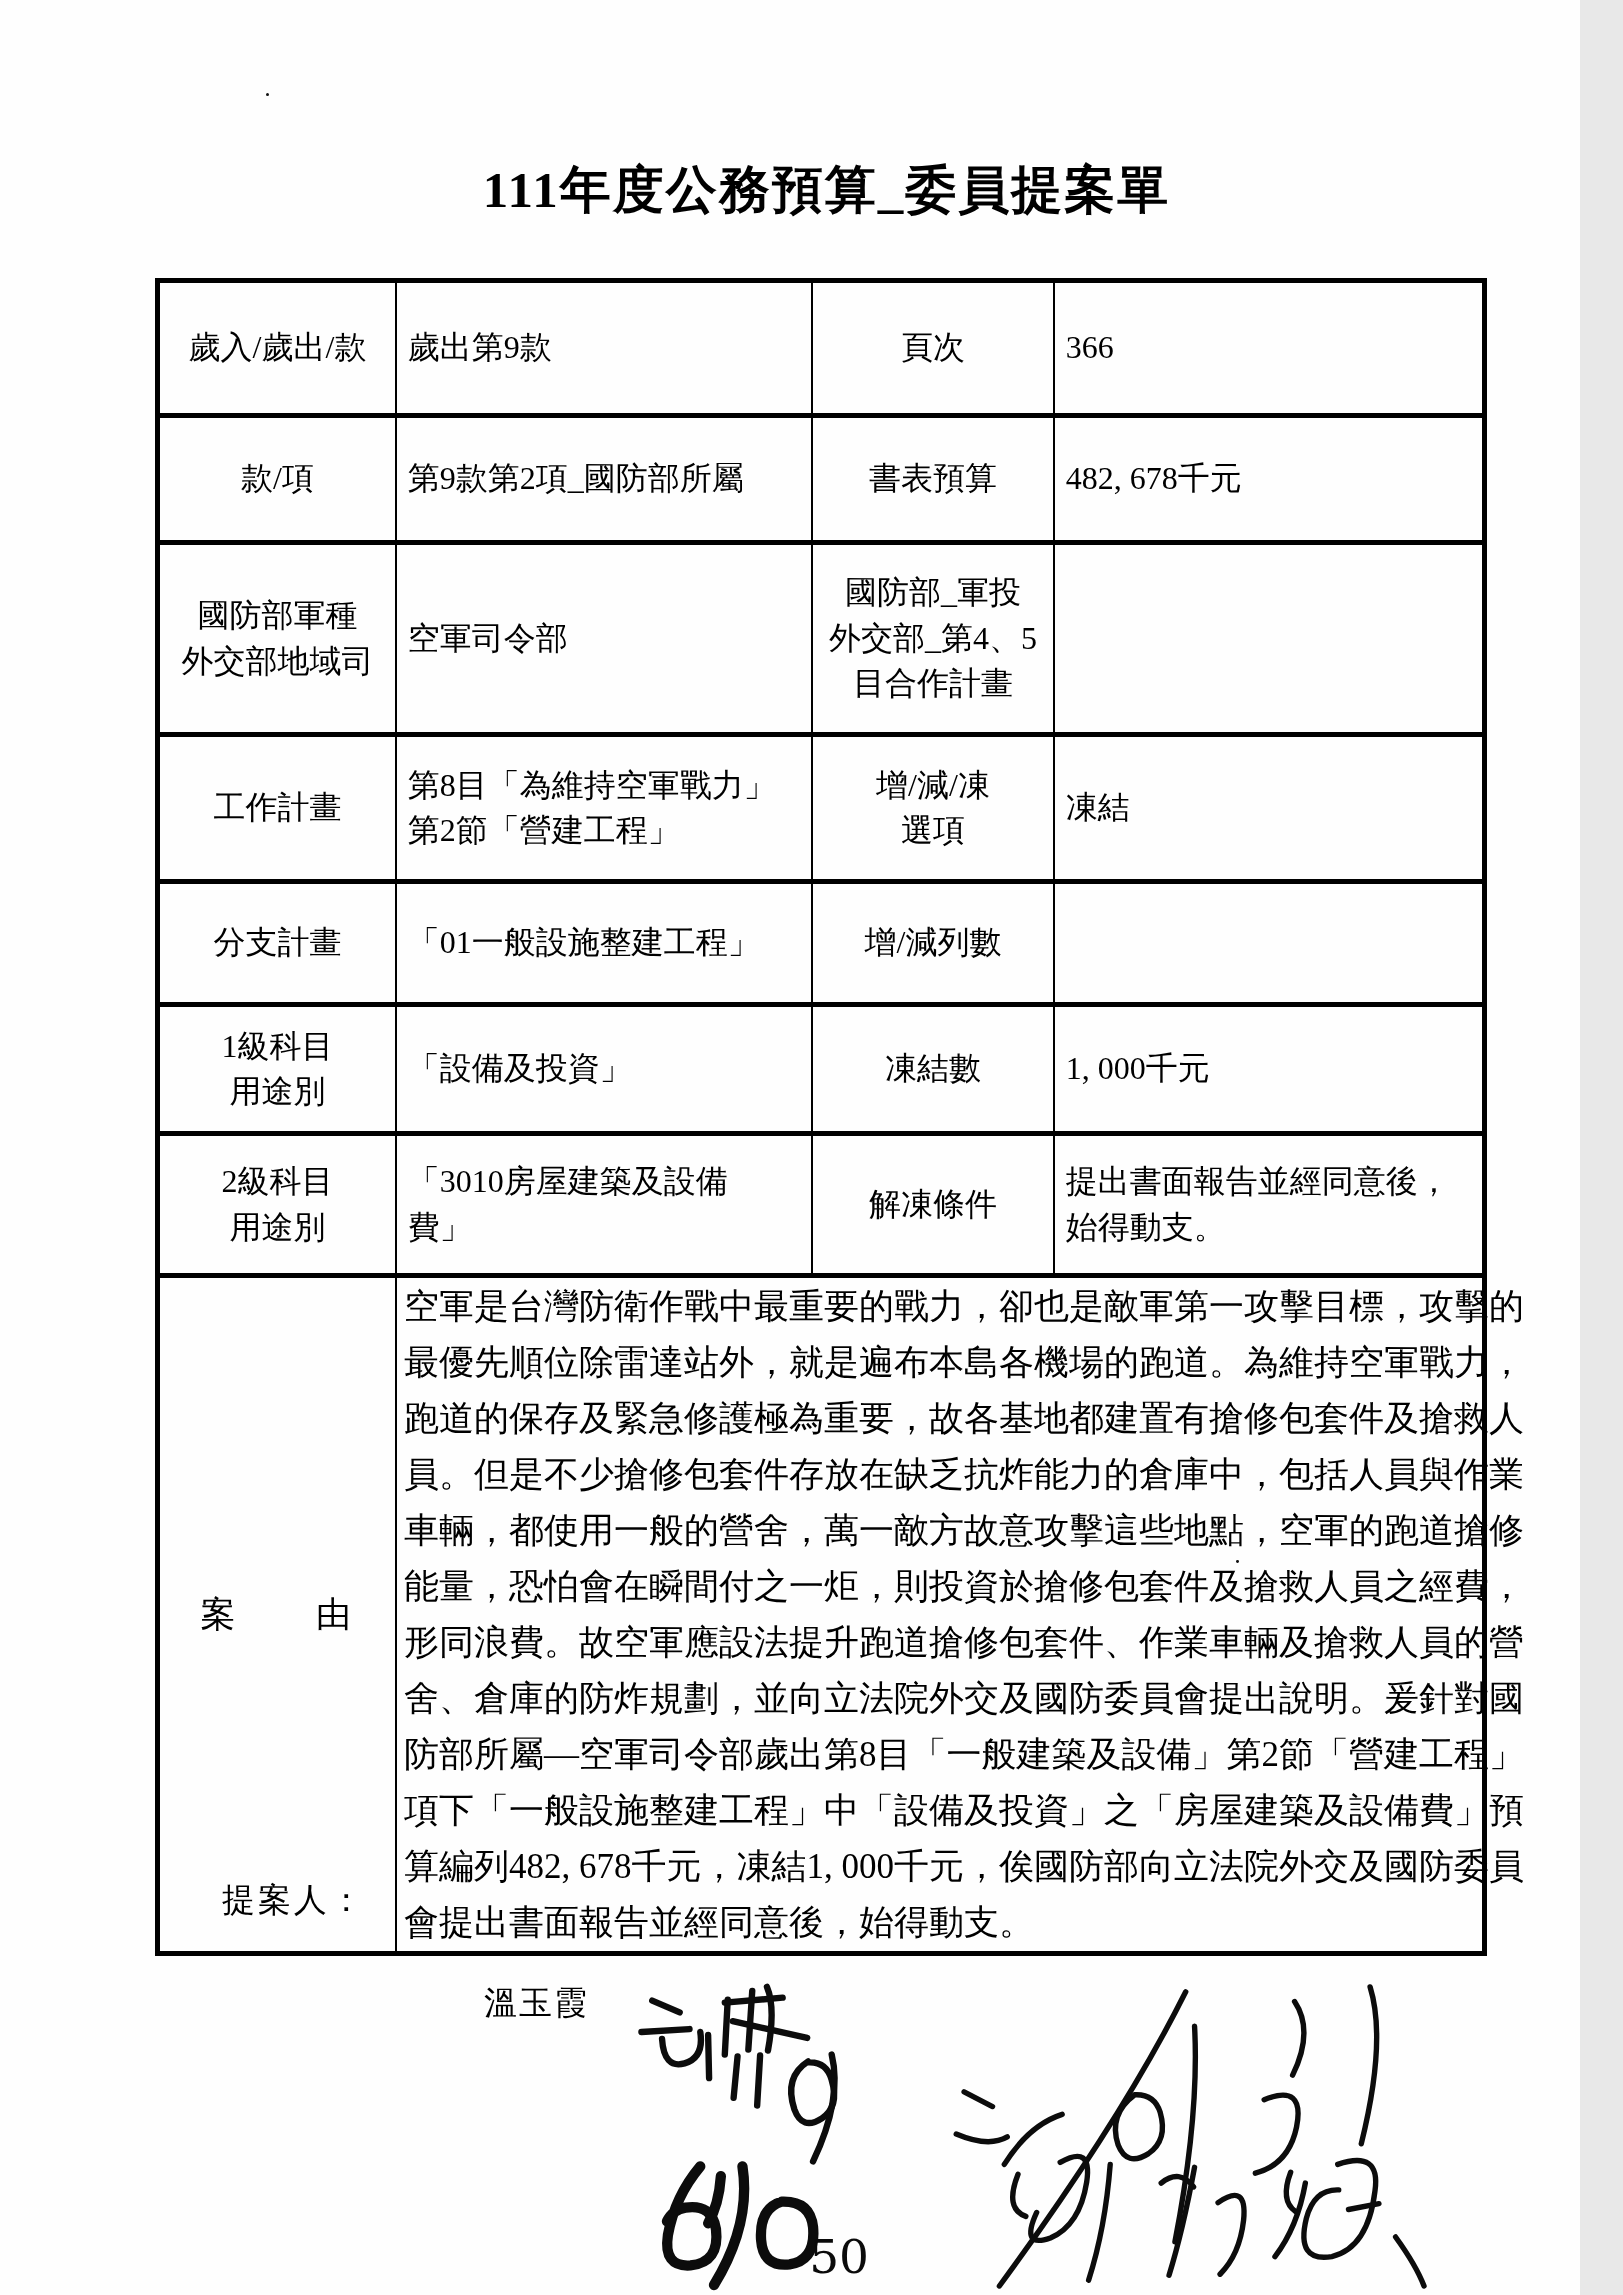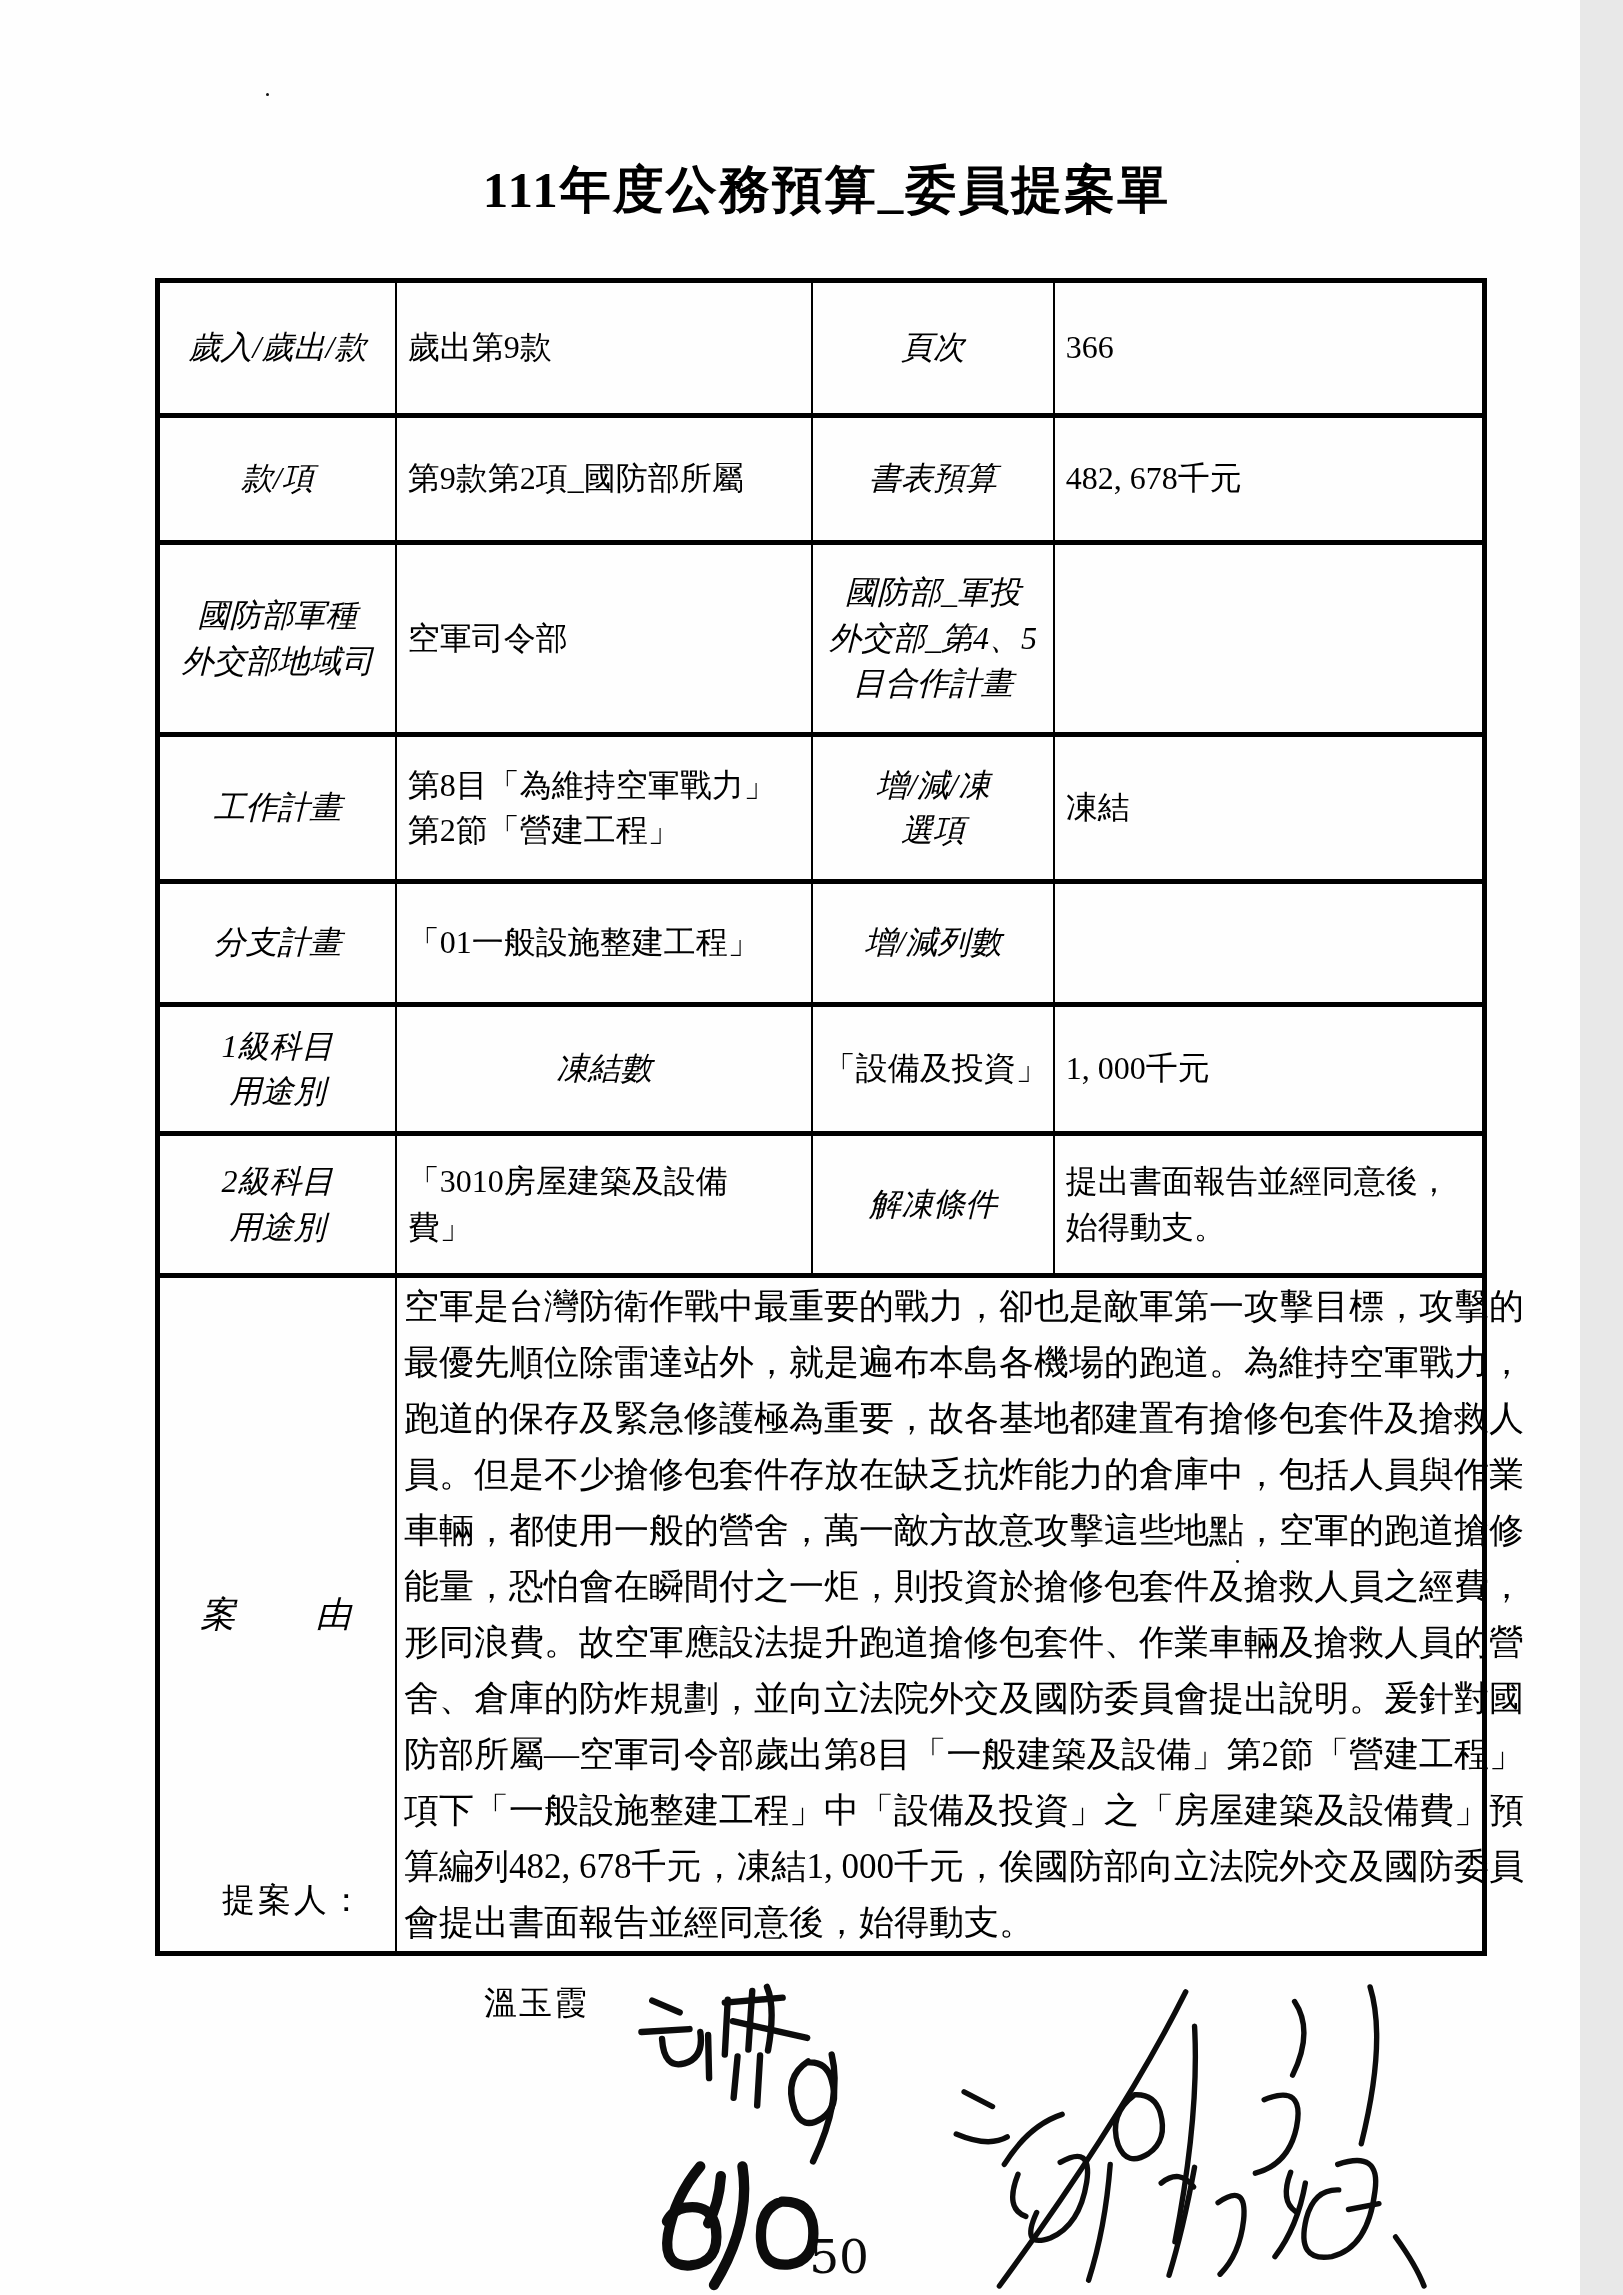--- a/index.html
+++ b/index.html
@@ -28,21 +28,21 @@
   }
   .cell{
     box-sizing:border-box;
     border-right:2.5px solid #000;
     border-bottom:5.4px solid #000;
     display:flex;flex-direction:column;justify-content:center;
     font-size:32px;line-height:1.42;
     overflow:visible;
   }
   .cell div{white-space:nowrap;}
-  .cell.lbl{align-items:center;text-align:left;font-style:italic;}
+  .cell.lbl{align-items:center;text-align:left;}
   .cell.val{align-items:flex-start;text-align:left;padding-left:10.8px;padding-right:4px;}
   .cell.col4{border-right:none;}
   .cell.case-lbl{
     border-bottom:none;align-items:center;justify-content:center;
     font-size:35px;letter-spacing:0.1em;
   }
   .cell.case-body{
     grid-column:2 / 5;border-right:none;border-bottom:none;
     align-items:flex-start;justify-content:center;
     padding-left:6.9px;font-size:35px;line-height:56px;
@@ -138,25 +138,25 @@
       </div>
     <div class="cell lbl">
         <div>增/減列數</div>
       </div>
     <div class="cell val col4"></div>
 
     <div class="cell lbl">
         <div>1級科目</div>
         <div>用途別</div>
       </div>
+    <div class="cell val">
+        <div>「設備及投資」</div>
+      </div>
     <div class="cell lbl">
         <div>凍結數</div>
-      </div>
-    <div class="cell val">
-        <div>「設備及投資」</div>
       </div>
     <div class="cell val col4">
         <div>1, 000千元</div>
       </div>
 
     <div class="cell lbl">
         <div>2級科目</div>
         <div>用途別</div>
       </div>
     <div class="cell val">

